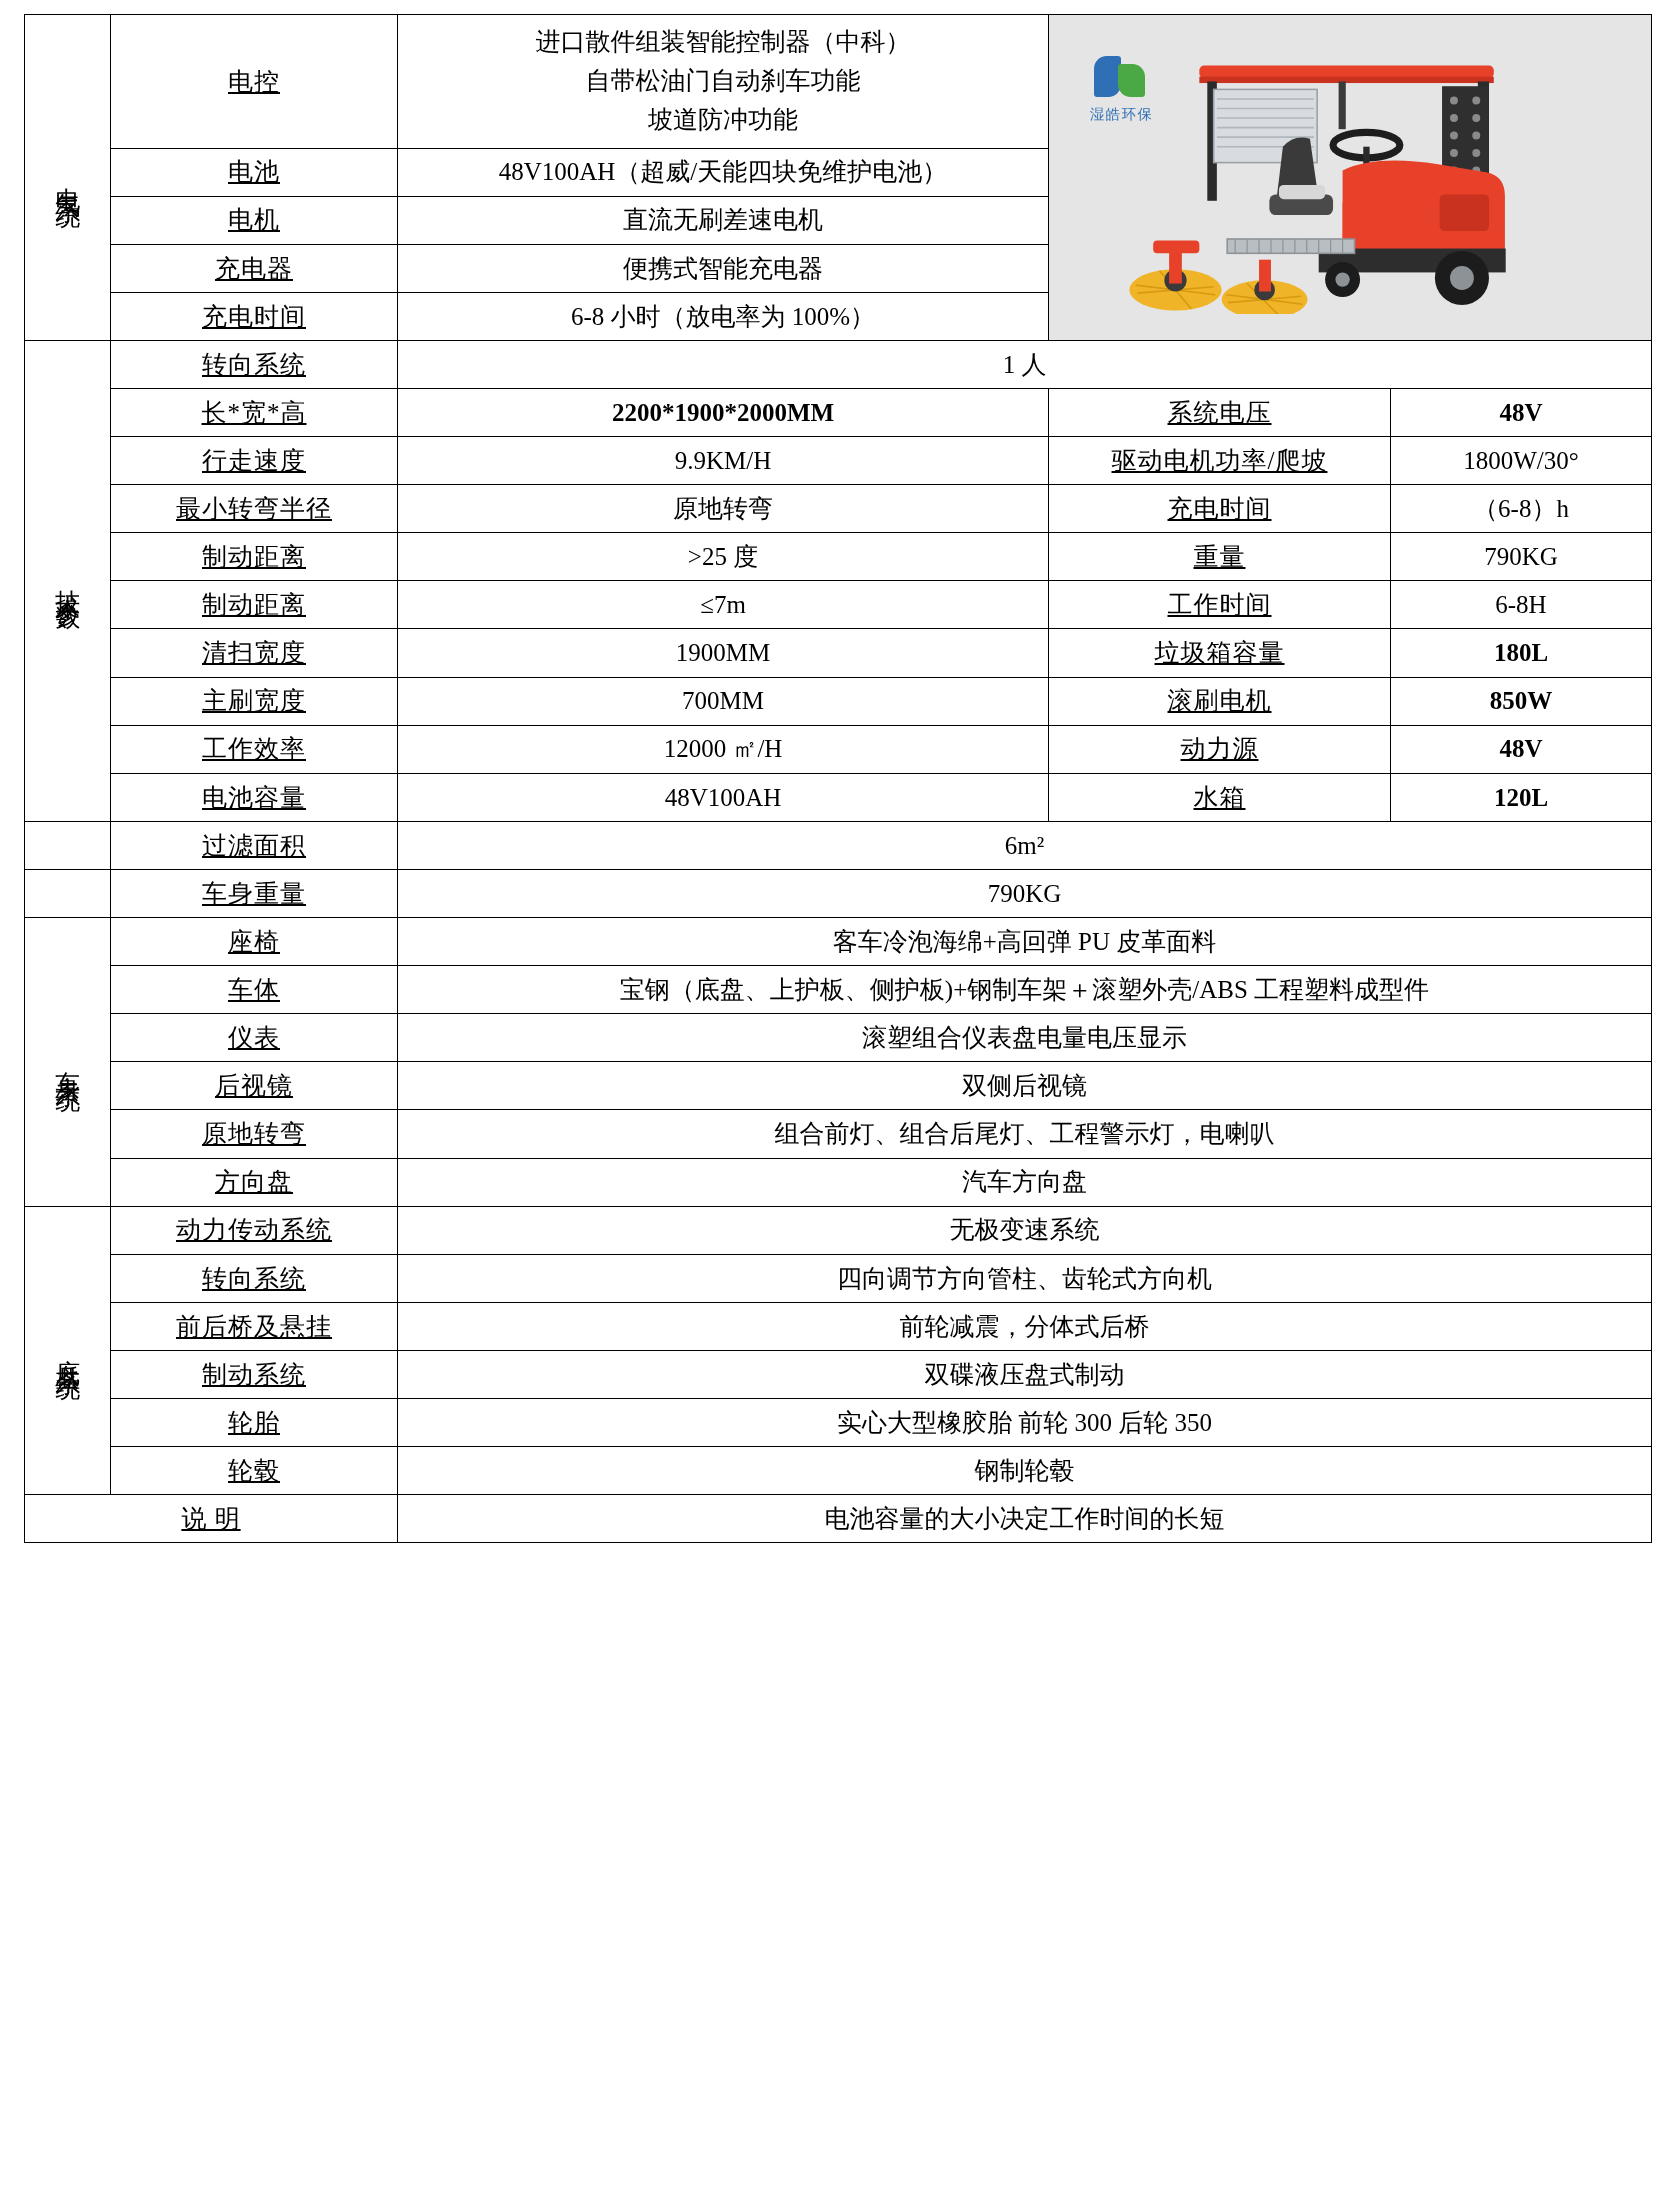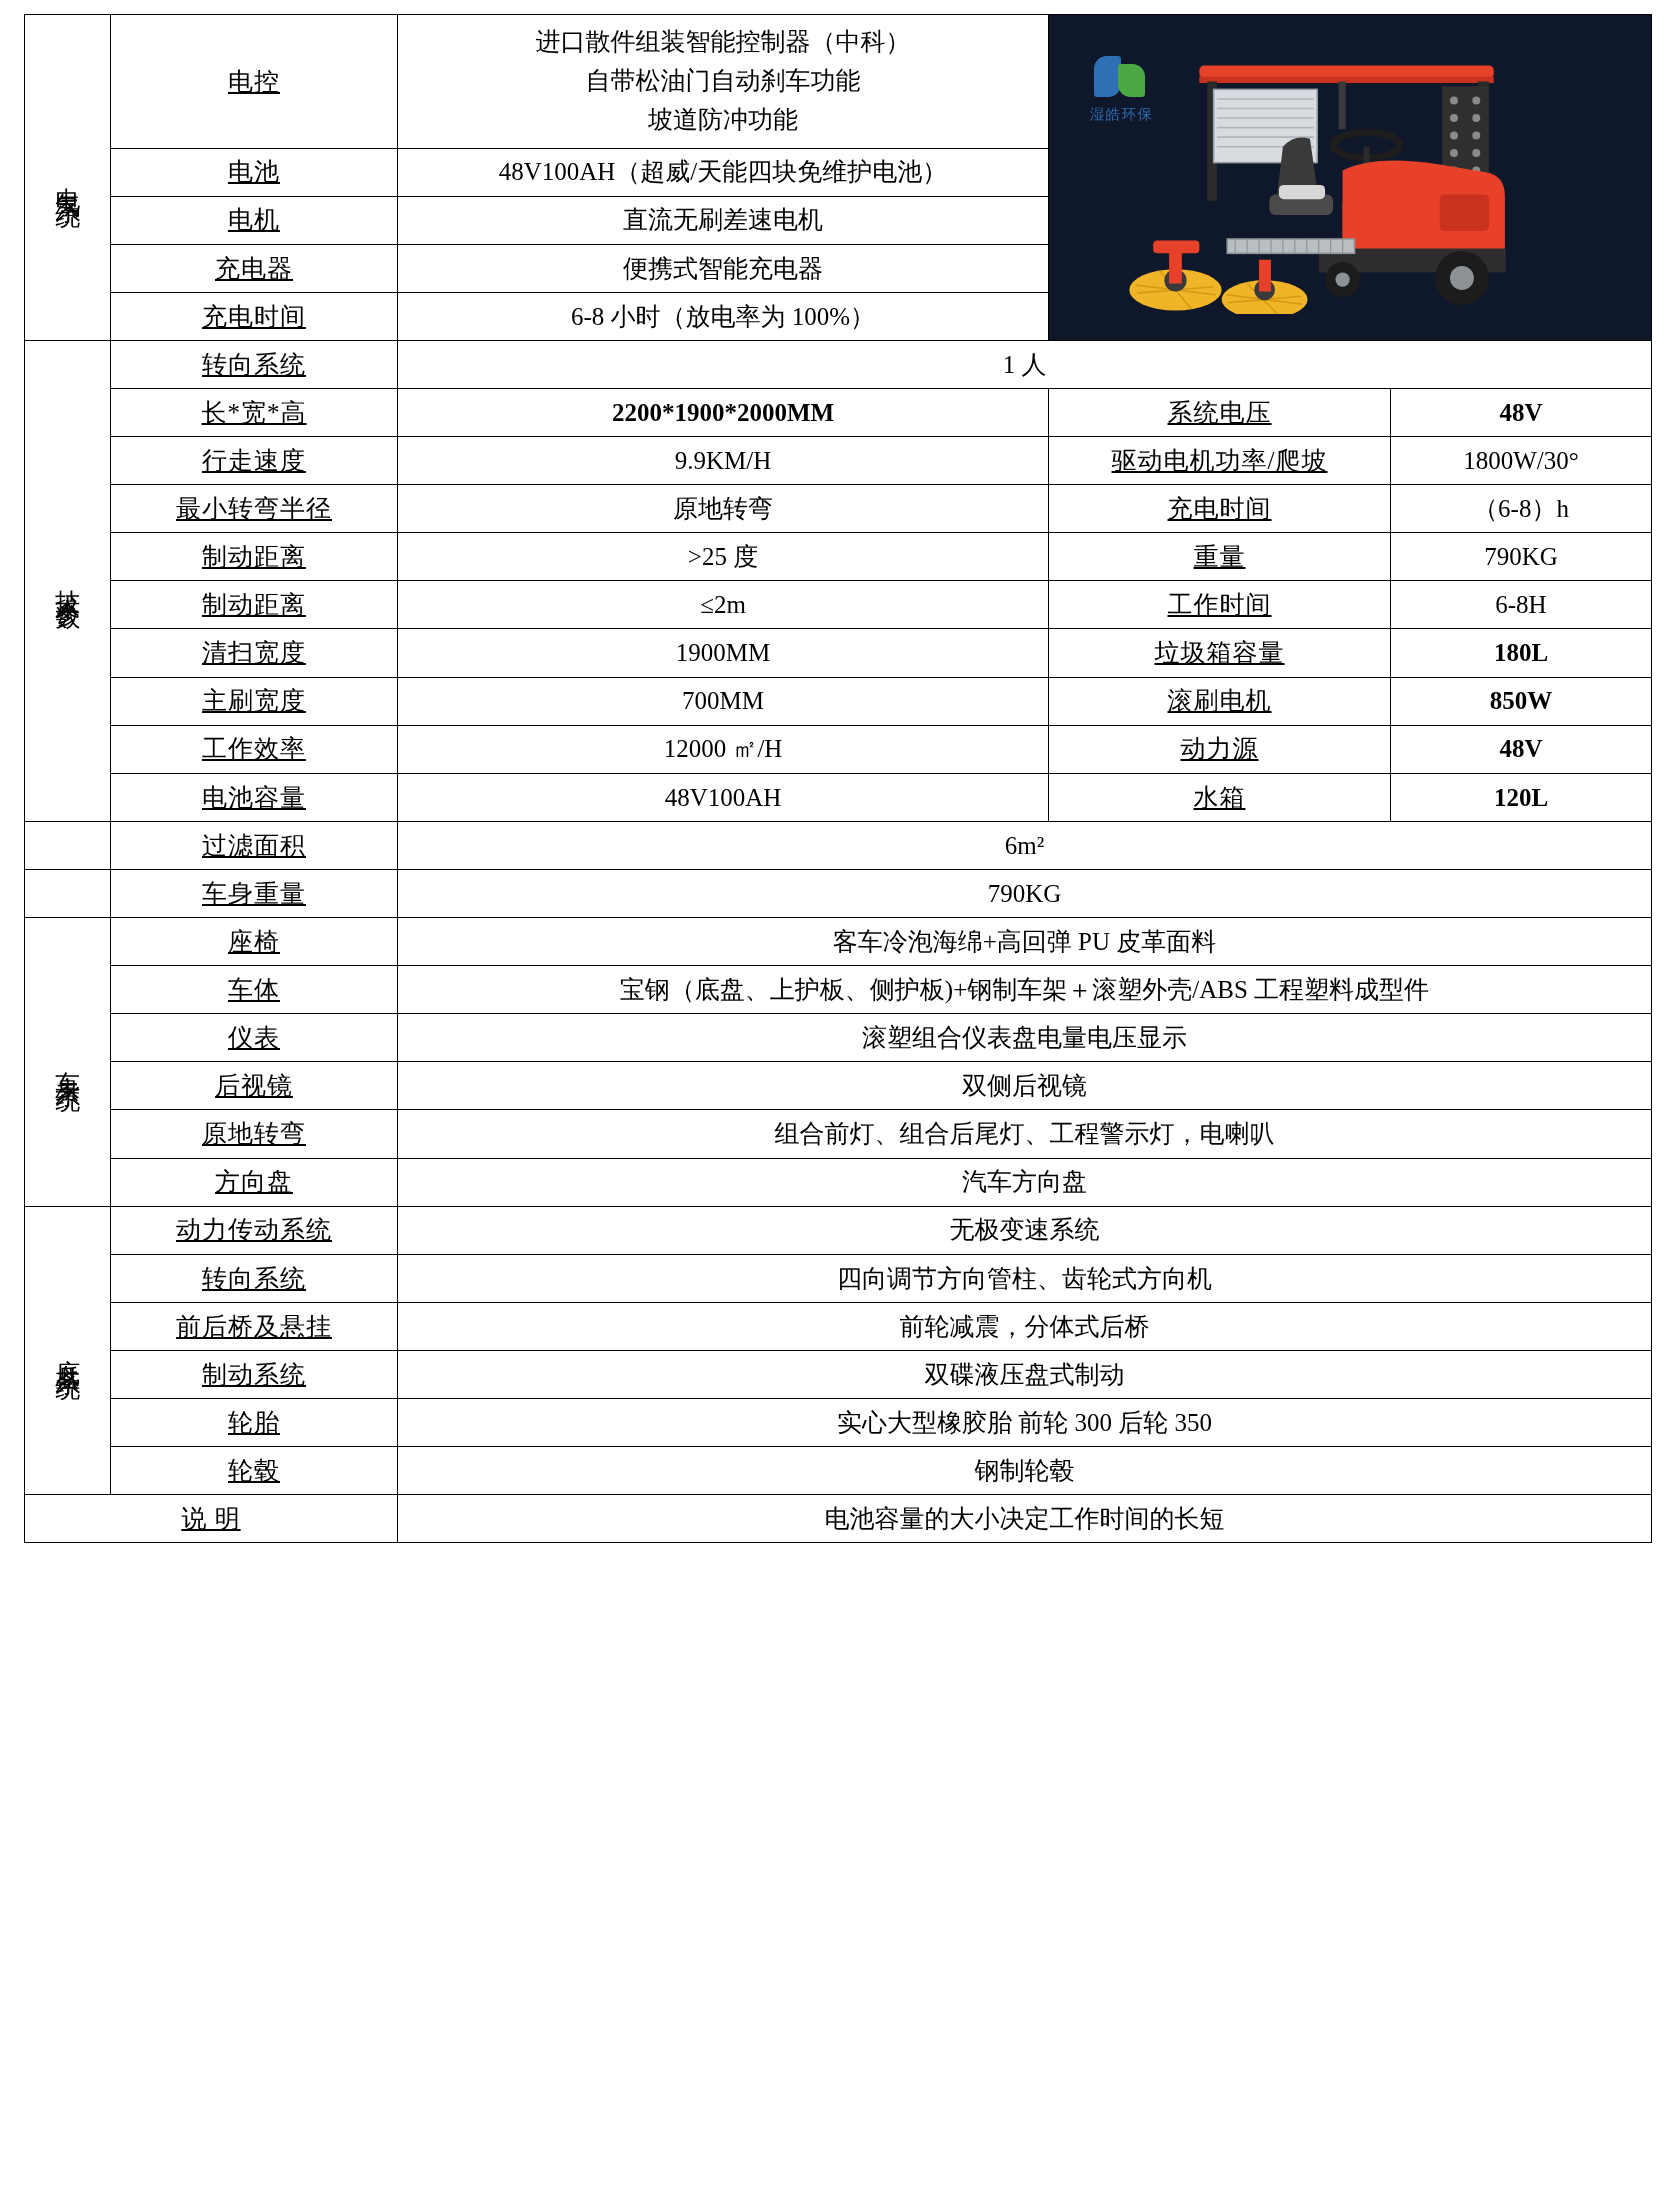--- a/index.html
+++ b/index.html
@@ -65,21 +65,21 @@
     line-height: 1.55;
     padding: 8px 6.4px;
   }
   td.bold {
     font-weight: bold;
   }
   td.photo {
     padding: 0;
     position: relative;
     overflow: hidden;
-    background: #0f172a;
+    background: #e5e5e5;
   }
   .photo-inner {
     position: relative;
     width: 100%;
     height: 100%;
     min-height: 263px;
   }
   .logo {
     position: absolute;
     left: 14.3px;
@@ -289,21 +289,21 @@
       <td class="value">（6-8）h</td>
     </tr>
     <tr>
       <td class="label">制动距离</td>
       <td class="value">&gt;25 度</td>
       <td class="label">重量</td>
       <td class="value">790KG</td>
     </tr>
     <tr>
       <td class="label">制动距离</td>
-      <td class="value">≤2m</td>
+      <td class="value">≤7m</td>
       <td class="label">工作时间</td>
       <td class="value">6-8H</td>
     </tr>
     <tr>
       <td class="label">清扫宽度</td>
       <td class="value">1900MM</td>
       <td class="label">垃圾箱容量</td>
       <td class="value bold">180L</td>
     </tr>
     <tr>

